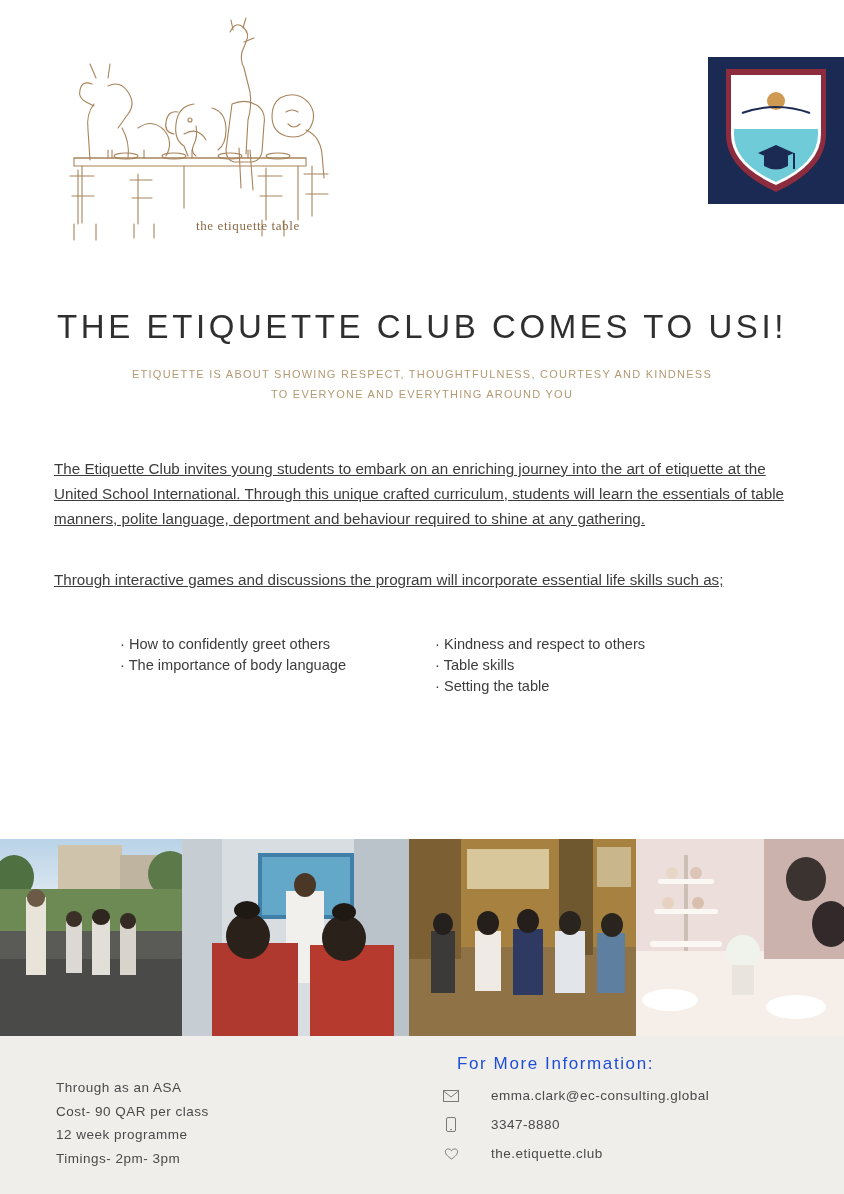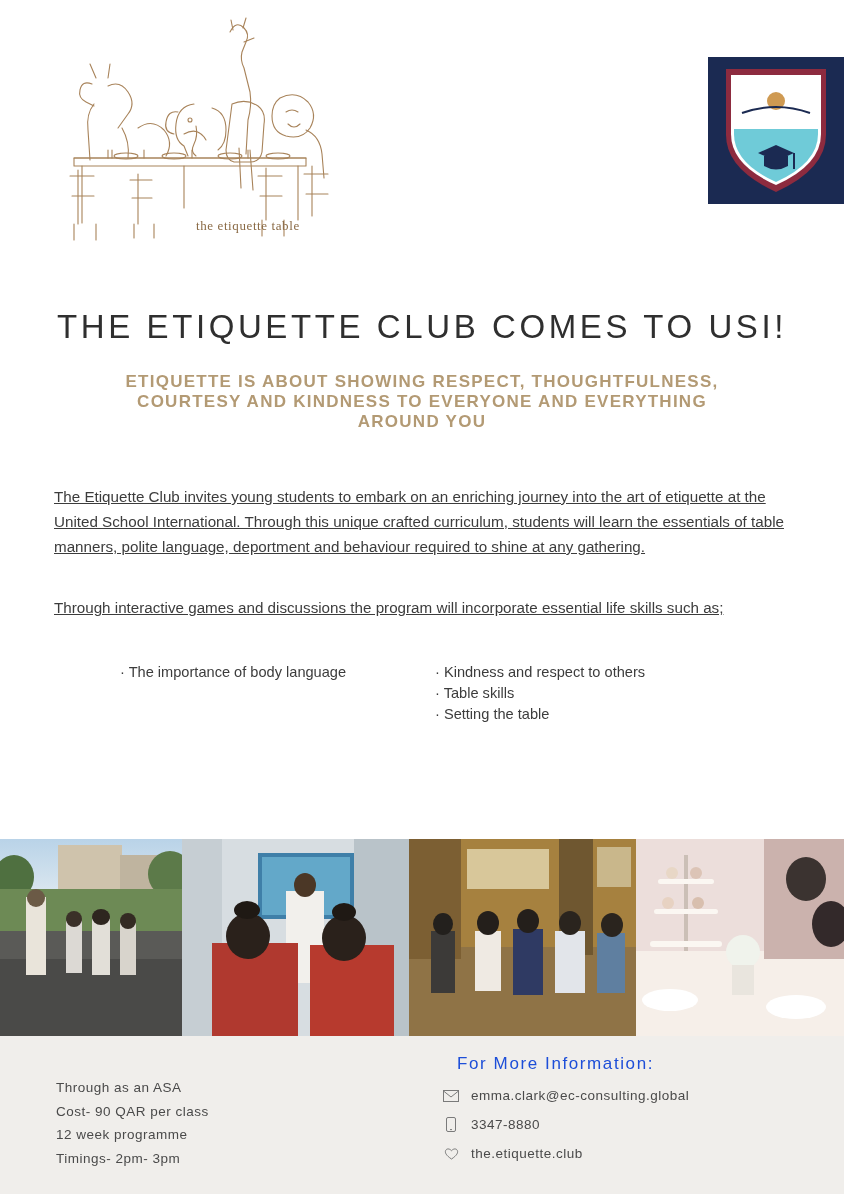--- a/index.html
+++ b/index.html
@@ -51,25 +51,25 @@
   .title {
     margin-top: 58px;
     text-align: center;
     font-family: "Liberation Sans", sans-serif;
     font-weight: 300;
     font-size: 33px;
     letter-spacing: 3.6px;
     color: #2f2f2f;
   }
   .subtitle {
-    margin: 26px auto 0 auto;
+    margin: 18px auto 0 auto;
     width: 600px;
     text-align: center;
-    font-size: 17px;
-    font-weight: bold;
+    font-size: 11px;
+    font-weight: normal;
     letter-spacing: 1.25px;
     line-height: 20px;
     color: #b39a74;
   }
 
   
   .body-copy {
     margin: 52px 54px 0 54px;
     font-size: 15.2px;
     line-height: 25px;
@@ -154,20 +154,21 @@
     color: #1d4ed8;
     margin-left: 20px;
   }
   .contact-row {
     display: flex;
     align-items: center;
     margin-top: 14px;
     font-size: 13.5px;
     letter-spacing: 0.5px;
     color: #4a4a4a;
+    gap: 20px;
   }
   .contact-row .ico {
     width: 28px;
     display: flex;
     justify-content: center;
     color: #7a7a7a;
   }
   .contact-row .txt { margin-left: 6px; }
 </style>
 </head>
@@ -238,20 +239,21 @@
 <div class="title">THE ETIQUETTE CLUB COMES TO USI!</div>
 <div class="subtitle">ETIQUETTE IS ABOUT SHOWING RESPECT, THOUGHTFULNESS, COURTESY AND KINDNESS TO EVERYONE AND EVERYTHING AROUND YOU</div>
 
 <div class="body-copy">
   <p>The Etiquette Club invites young students to embark on an enriching journey into the art of etiquette at the United School International. Through this unique crafted curriculum, students will learn the essentials of table manners, polite language, deportment and behaviour required to shine at any gathering.</p>
   <p>Through interactive games and discussions the program will incorporate essential life skills such as;</p>
 </div>
 
 <div class="skills">
   <ul class="col-1">
+    <li>· How to confidently greet others</li>
     <li>· The importance of body language</li>
   </ul>
   <ul class="col-2">
     <li>· Kindness and respect to others</li>
     <li>· Table skills</li>
     <li>· Setting the table</li>
   </ul>
 </div>
 
 <div class="photo-strip">

